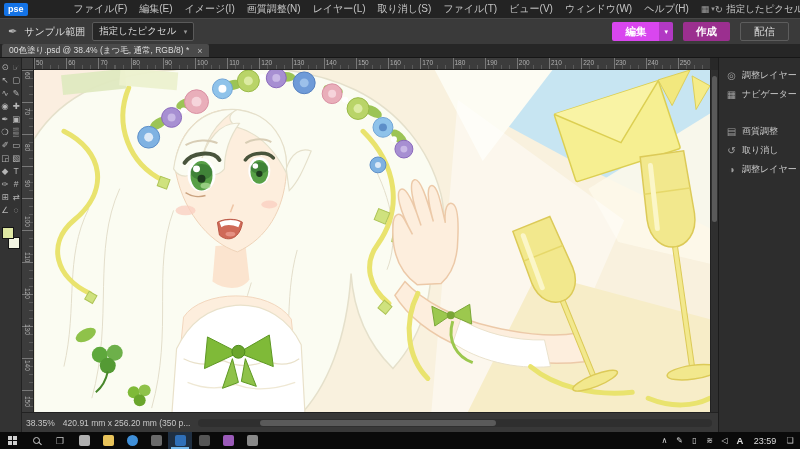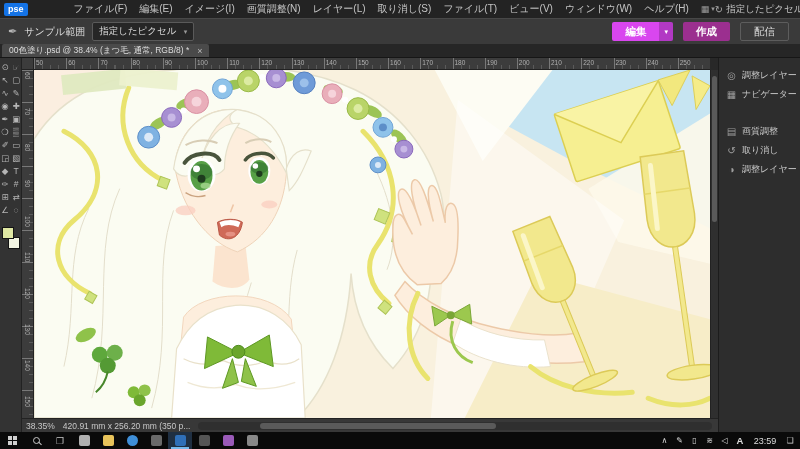--- a/index.html
+++ b/index.html
@@ -52,21 +52,21 @@
   .hr-num{flex:0 0 32.2px;width:32.2px;font-size:6.5px;color:#b0b0b0;padding-left:2px;line-height:9px;}
   .vruler{position:absolute;left:0;top:12px;width:12px;bottom:14px;background:#3c3c3c;border-right:1px solid #222;overflow:hidden;
     background-image:repeating-linear-gradient(180deg,#787878 0,#787878 1px,transparent 1px,transparent 32px),
                      repeating-linear-gradient(180deg,#5a5a5a 0,#5a5a5a 1px,transparent 1px,transparent 8px);
     background-size:12px 100%,4px 100%;background-position:0 0,right 0;background-repeat:no-repeat;}
   .vr-num{height:32px;font-size:6.5px;color:#b0b0b0;writing-mode:vertical-rl;padding-top:2px;line-height:11px;}
   .canvas{position:absolute;left:12px;top:12px;right:8px;bottom:14px;background:#fff;overflow:hidden;cursor:crosshair;}
   .canvas svg{display:block;width:100%;height:100%;}
   .vscroll{position:absolute;right:0;top:12px;width:8px;bottom:14px;background:#2f2f2f;border-left:1px solid #222;}
   .vthumb{position:absolute;left:1px;right:1px;top:6px;height:42%;background:#5a5a5a;border-radius:3px;}
-  .statusbar{position:absolute;left:0;right:0;bottom:0;height:14px;background:#383838;border-top:1px solid #222;display:flex;align-items:center;font-size:8.5px;color:#c8c8c8;gap:8px;padding:0 4px;z-index:2;}
+  .statusbar{position:absolute;left:0;right:0;bottom:0;height:20px;background:#383838;border-top:1px solid #222;display:flex;align-items:center;font-size:8.5px;color:#c8c8c8;gap:8px;padding:0 4px;z-index:2;}
   .hscroll{flex:1;height:8px;background:#2f2f2f;border-radius:4px;position:relative;margin-right:2px;}
   .hthumb{position:absolute;left:12%;width:46%;top:1px;bottom:1px;background:#5a5a5a;border-radius:3px;}
 
   .rightpanel{width:82px;background:#2d2d2d;border-left:1px solid #1c1c1c;padding-top:8px;}
   .panel-item{display:flex;align-items:center;gap:5px;padding:3px 7px;font-size:9px;color:#c6c6c6;cursor:pointer;white-space:nowrap;}
   .p-ic{width:11px;font-size:10px;color:#9f9f9f;text-align:center;flex:0 0 11px;}
   .panel-sep{height:18px;}
 
   
   .taskbar{height:17px;background:#0a0a0a;display:flex;align-items:stretch;color:#ddd;}

